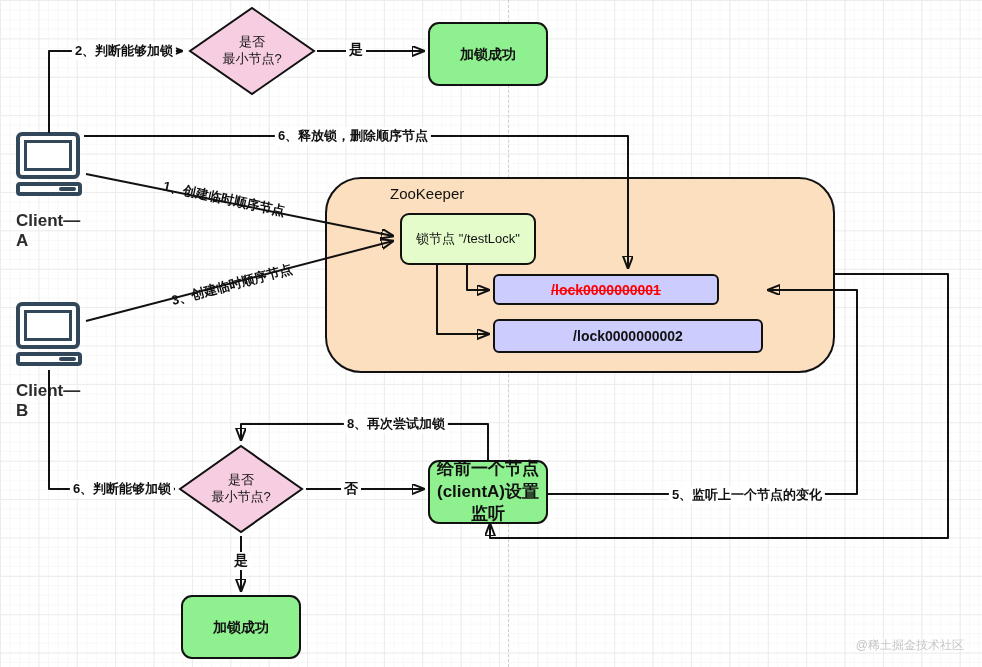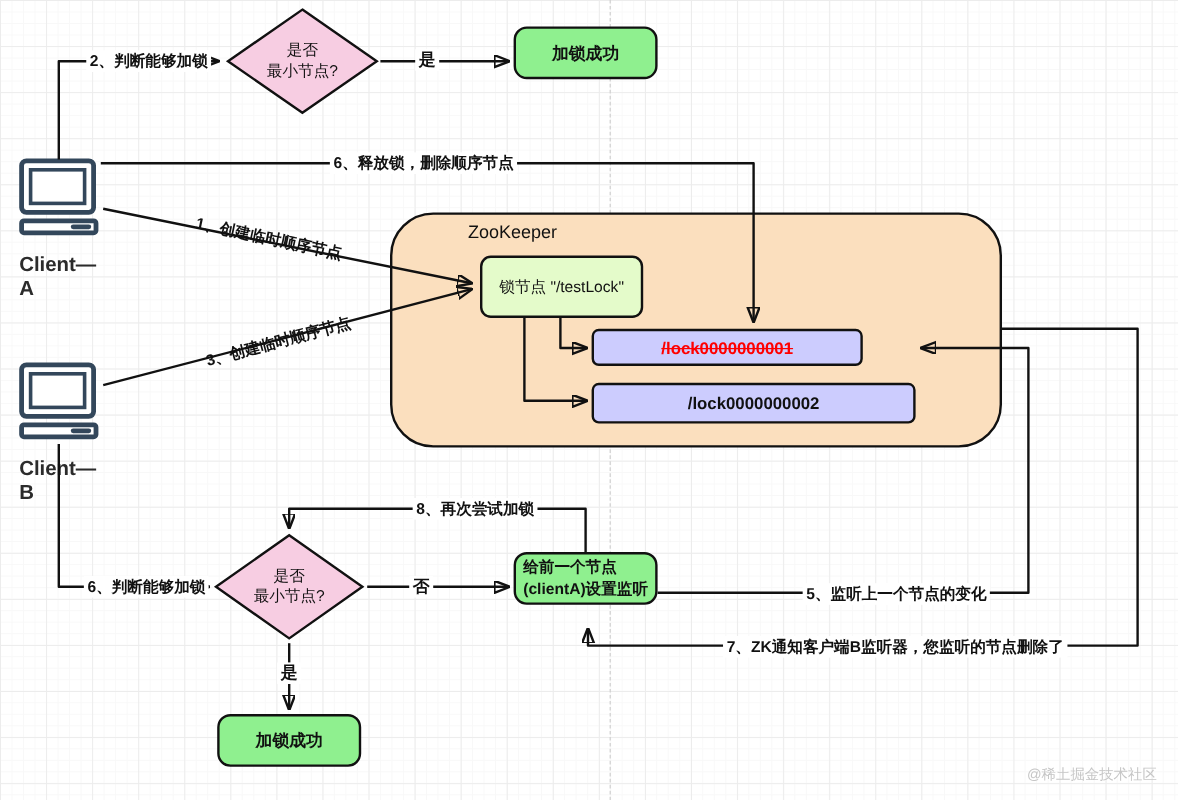--- a/index.html
+++ b/index.html
@@ -49,27 +49,27 @@
     background:#ccccfe;font-size:14px;font-weight:bold;
     color:#ff0000;text-decoration:line-through;
   }
   .lock2{
     left:493px;top:319px;width:270px;height:34px;border-radius:6px;
     background:#ccccfe;font-size:14px;font-weight:bold;color:#111;
   }
 
   
   .green-box{
-    position:absolute;width:120px;height:44px;box-sizing:border-box;
+    position:absolute;width:120px;height:64px;box-sizing:border-box;
     background:#8ff08f;border:2px solid #111;border-radius:11px;z-index:20;
-    display:flex;align-items:center;justify-content:center;
+    display:flex;align-items:center;justify-content:center;text-align:center;
     font-size:14px;font-weight:bold;color:#111;white-space:pre-line;line-height:1.35;
   }
   .green-top{left:428px;top:22px;}
-  .green-listener{left:428px;top:460px;font-size:13px;}
+  .green-listener{left:428px;top:460px;font-size:17px;}
   .green-bottom{left:181px;top:595px;}
 
   
   .diamond{position:absolute;z-index:20;}
   .diamond svg{position:absolute;left:0;top:0;}
   .diamond-text{
     position:absolute;left:0;top:0;width:100%;height:100%;
     display:flex;align-items:center;justify-content:center;text-align:center;
     font-size:13px;color:#111;white-space:pre-line;line-height:1.3;
   }
@@ -182,16 +182,15 @@
   <div class="edge-label" style="left:124px;top:51px;">2、判断能够加锁</div>
   <div class="edge-label branch-label" style="left:356px;top:50px;">是</div>
   <div class="edge-label" style="left:353px;top:136px;">6、释放锁，删除顺序节点</div>
   <div class="edge-label rot-p12" style="left:224px;top:199px;">1、创建临时顺序节点</div>
   <div class="edge-label rot-m15" style="left:232px;top:285px;">3、创建临时顺序节点</div>
   <div class="edge-label" style="left:122px;top:489px;">6、判断能够加锁</div>
   <div class="edge-label branch-label" style="left:351px;top:489px;">否</div>
   <div class="edge-label" style="left:396px;top:424px;">8、再次尝试加锁</div>
   <div class="edge-label branch-label" style="left:241px;top:561px;">是</div>
   <div class="edge-label" style="left:747px;top:495px;">5、监听上一个节点的变化</div>
-  <div class="edge-label" style="left:746px;top:539px;">7、ZK通知客户端B监听器，您监听的节点删除了</div>
 
   <div class="watermark">@稀土掘金技术社区</div>
 </div>
 
 </body></html>

